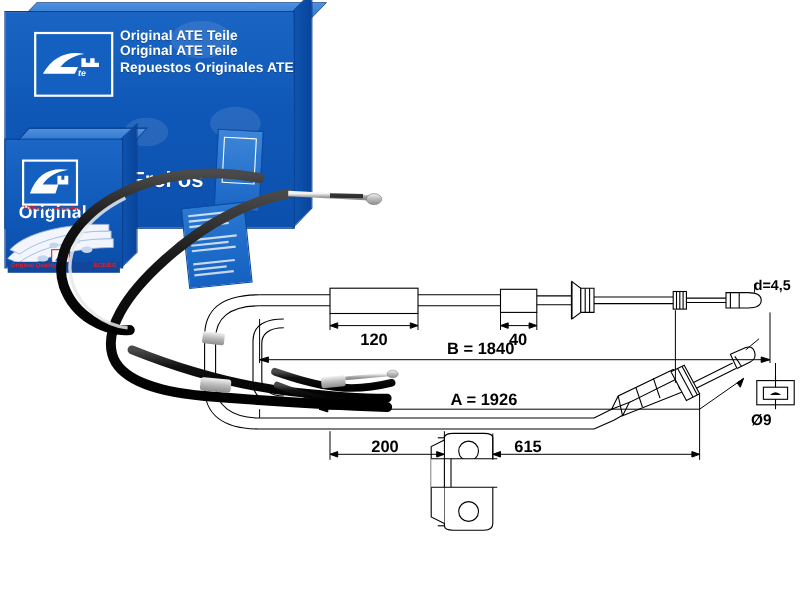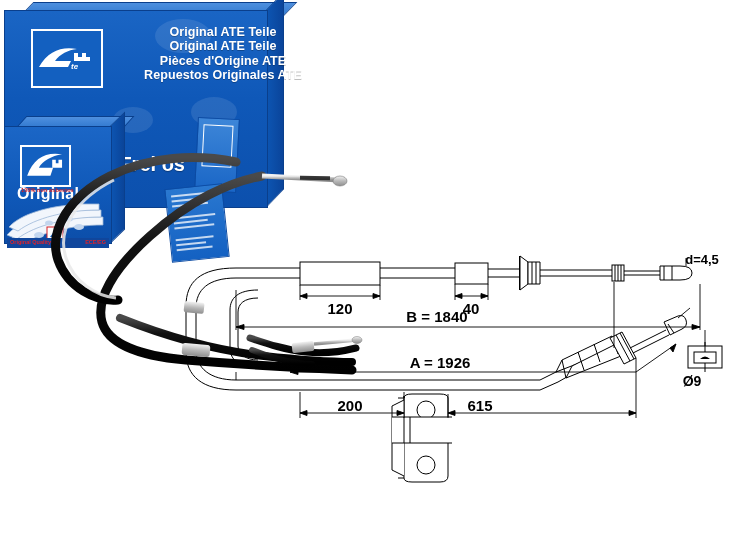--- a/index.html
+++ b/index.html
@@ -16,21 +16,21 @@
       border:1px solid #0a3f8c;}
   .bigbox .toplid{position:absolute;left:12px;top:0;width:262px;height:16px;
       background:linear-gradient(180deg,#4d8fde 0%,#2b74cc 100%);
       transform:skewX(-44deg);transform-origin:left bottom;border:1px solid #0a3f8c;}
   .bigbox .rightside{position:absolute;left:262px;top:8px;width:16px;height:196px;
       background:linear-gradient(90deg,#0d55b2 0%,#0a449a 100%);
       transform:skewY(-46deg);transform-origin:left top;border:1px solid #0a3f8c;}
   .ate-frame{position:absolute;left:26px;top:18px;width:68px;height:55px;
       background:#1360c0;border:2px solid #ffffff;}
   .ate-frame .swoosh{position:absolute;left:5px;top:14px;width:56px;height:26px;}
-  .bigbox .lines{position:absolute;left:118px;top:14px;width:200px;text-align:center;}
+  .bigbox .lines{position:absolute;left:104px;top:14px;width:200px;}
   .bigbox .lines div{color:#ffffff;font-weight:bold;font-size:12.5px;line-height:14.4px;
       letter-spacing:.1px;white-space:nowrap;text-shadow:0 1px 0 rgba(0,0,0,.25);}
   .bigbox .brakeline{position:absolute;left:44px;top:142px;width:245px;
       color:#ffffff;font-weight:bold;font-size:20px;white-space:nowrap;
       text-shadow:0 1px 1px rgba(0,0,0,.3);}
   .bigbox .wm{position:absolute;border-radius:50%;background:rgba(255,255,255,.10);}
 
   
   .smallbox{position:absolute;left:4px;top:116px;width:125px;height:128px;}
   .smallbox .face{position:absolute;left:0;top:10px;width:106px;height:116px;
@@ -95,21 +95,20 @@
           <svg class="swoosh" viewBox="0 0 56 26">
             <path d="M1 22 C10 6 24 1 39 4 C30 5 22 9 17 16 L33 16 L30 22 Z" fill="#ffffff"></path>
             <path d="M36 8 L40 8 L40 12 L44 12 L44 8 L48 8 L48 12 L52 12 L52 16 L36 16 Z" fill="#ffffff"></path>
             <text x="33" y="24" font-size="8" fill="#ffffff" font-family="Liberation Sans, sans-serif" font-style="italic" font-weight="bold">te</text>
           </svg>
         </div>
 
         <div class="lines">
           <div>Original ATE Teile</div>
           <div>Original ATE Teile</div>
-          <div>Pièces d'Origine ATE</div>
           <div>Repuestos Originales ATE</div>
         </div>
 
         <div class="brakeline">rakes • Frei          os</div>
       </div>
     </div>
 
     <div class="smallbox">
       <div class="toplid"></div>
       <div class="rightside"></div>

